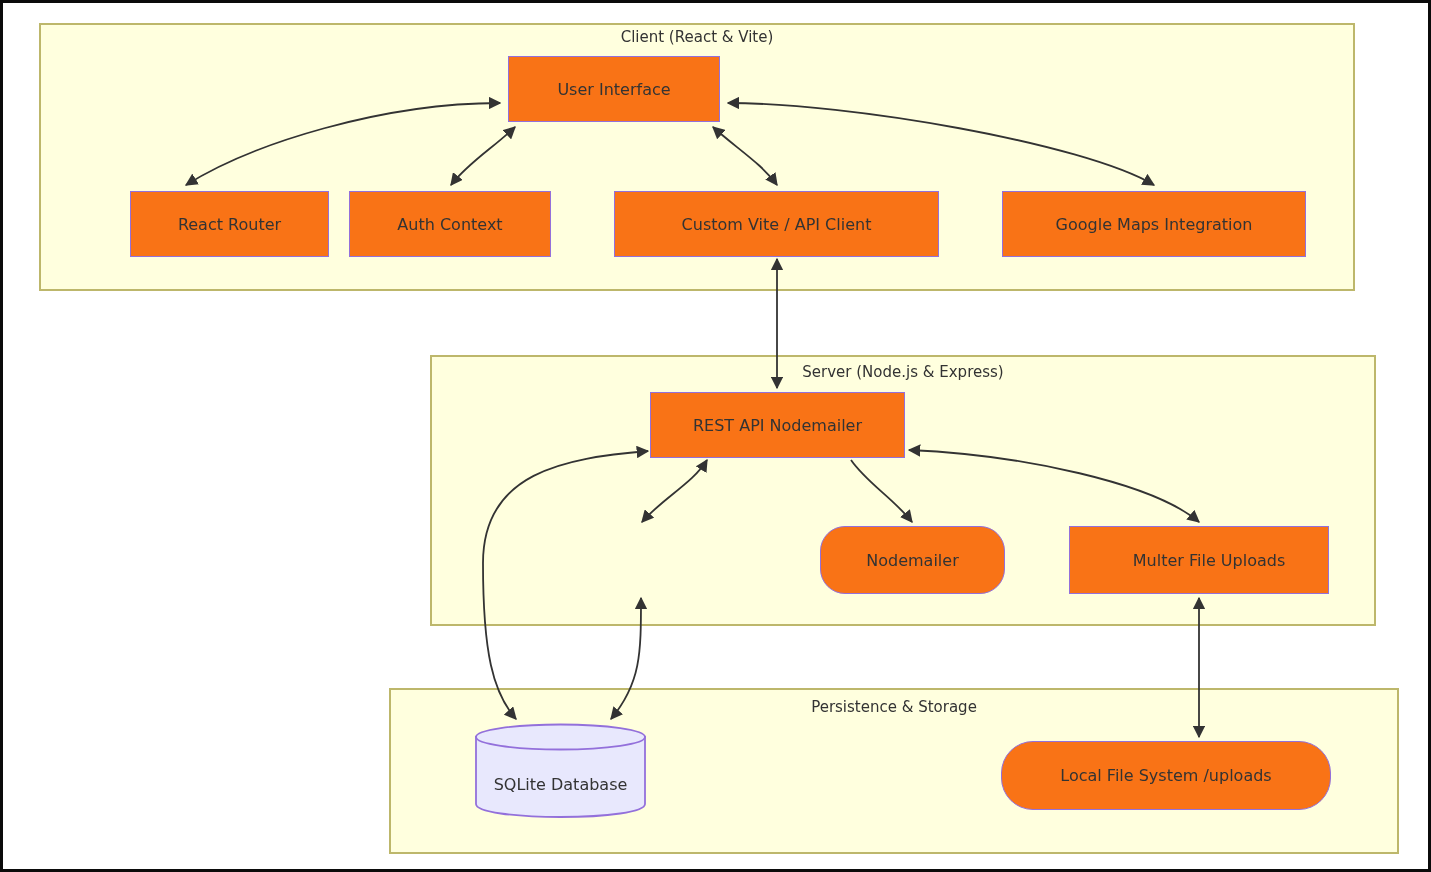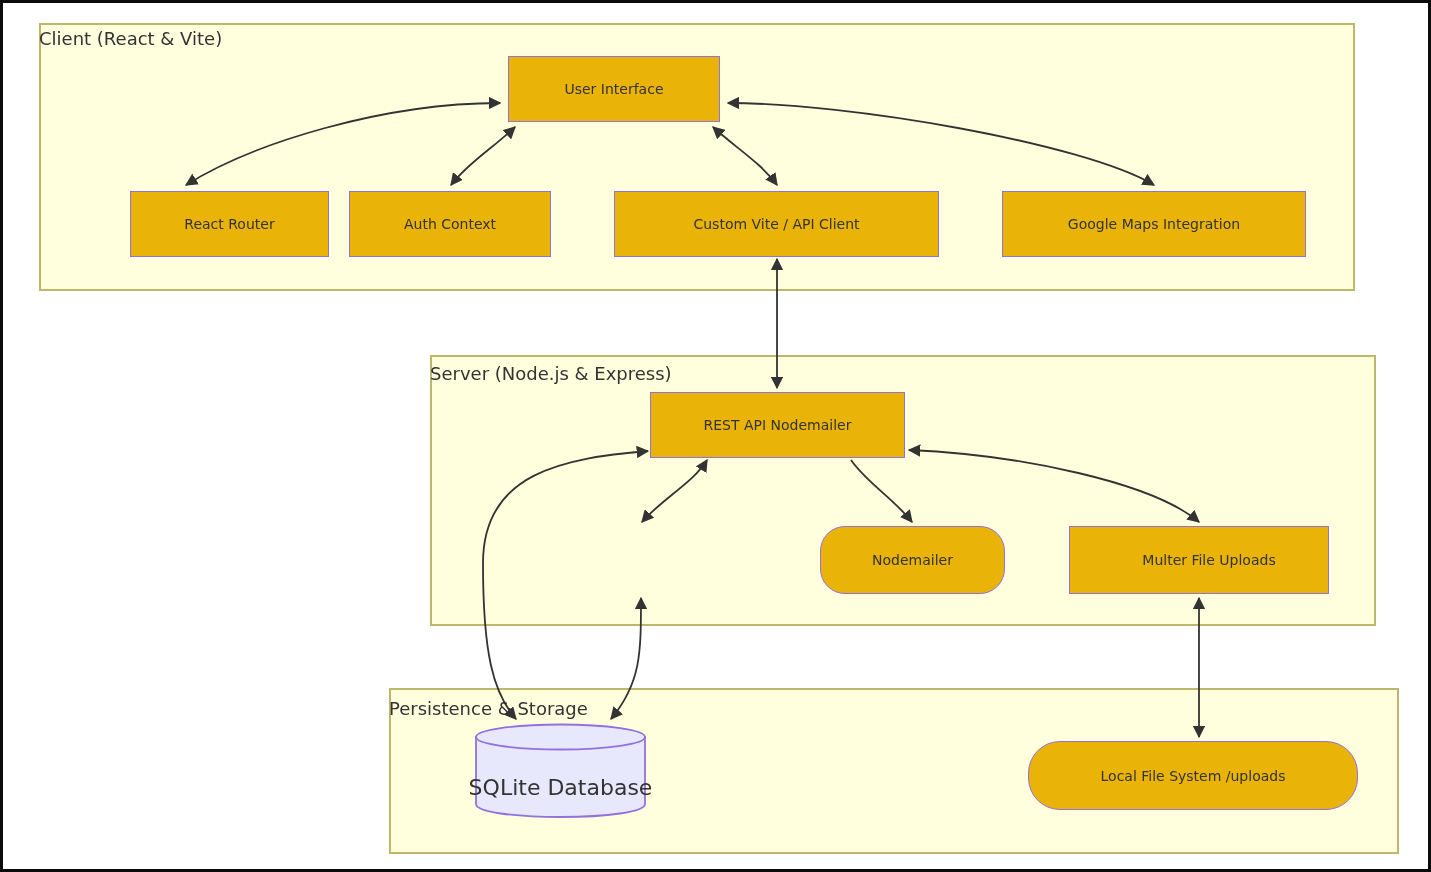--- a/index.html
+++ b/index.html
@@ -25,49 +25,49 @@
     height: 872px;
   }
   .subgraph-box {
     position: absolute;
     background: #ffffde;
     border: 2px solid #bdb76b;
     box-sizing: border-box;
   }
   .subgraph-title {
     position: absolute;
-    font-size: 18px;
+    font-size: 15px;
     color: #333333;
     white-space: nowrap;
-    text-align: left;
+    text-align: center;
     font-family: "DejaVu Sans", sans-serif;
   }
   .node {
     position: absolute;
-    background: #eab308;
+    background: #f97316;
     border: 1.6px solid #9370db;
     box-sizing: border-box;
     display: flex;
     align-items: center;
     justify-content: center;
     color: #333333;
-    font-size: 14px;
+    font-size: 16px;
     font-family: "DejaVu Sans", sans-serif;
     white-space: nowrap;
   }
   .db-node {
     position: absolute;
     display: flex;
     align-items: center;
     justify-content: center;
   }
   .db-label {
     position: absolute;
     color: #333333;
-    font-size: 22px;
+    font-size: 16px;
     white-space: nowrap;
     font-family: "DejaVu Sans", sans-serif;
     z-index: 3;
   }
 </style>
 </head>
 <body>
 
 <div id="root">
 
@@ -125,15 +125,15 @@
   <div class="node" style="left: 1066px; top: 523px; width: 260px; height: 68px; padding-left: 20px;">Multer File Uploads</div>
 
   <div class="db-node" style="left: 471px; top: 720px; width: 173px; height: 95px;">
     <svg width="173" height="95" viewBox="0 0 173 95" xmlns="http://www.w3.org/2000/svg">
       <path d="M 2 14 L 2 81 C 2 89 40 94 86.5 94 C 133 94 171 89 171 81 L 171 14 Z" fill="#e8e8fd" stroke="#9370db" stroke-width="1.8"></path>
       <ellipse cx="86.5" cy="14" rx="84.5" ry="12.5" fill="#e8e8fd" stroke="#9370db" stroke-width="1.8"></ellipse>
     </svg>
     <span class="db-label" style="top: 52px;">SQLite Database</span>
   </div>
 
-  <div class="node" style="left: 1025px; top: 738px; width: 330px; height: 69px; border-radius: 32px;">Local File System /uploads</div>
+  <div class="node" style="left: 998px; top: 738px; width: 330px; height: 69px; border-radius: 32px;">Local File System /uploads</div>
 
 </div>
 
 </body></html>

